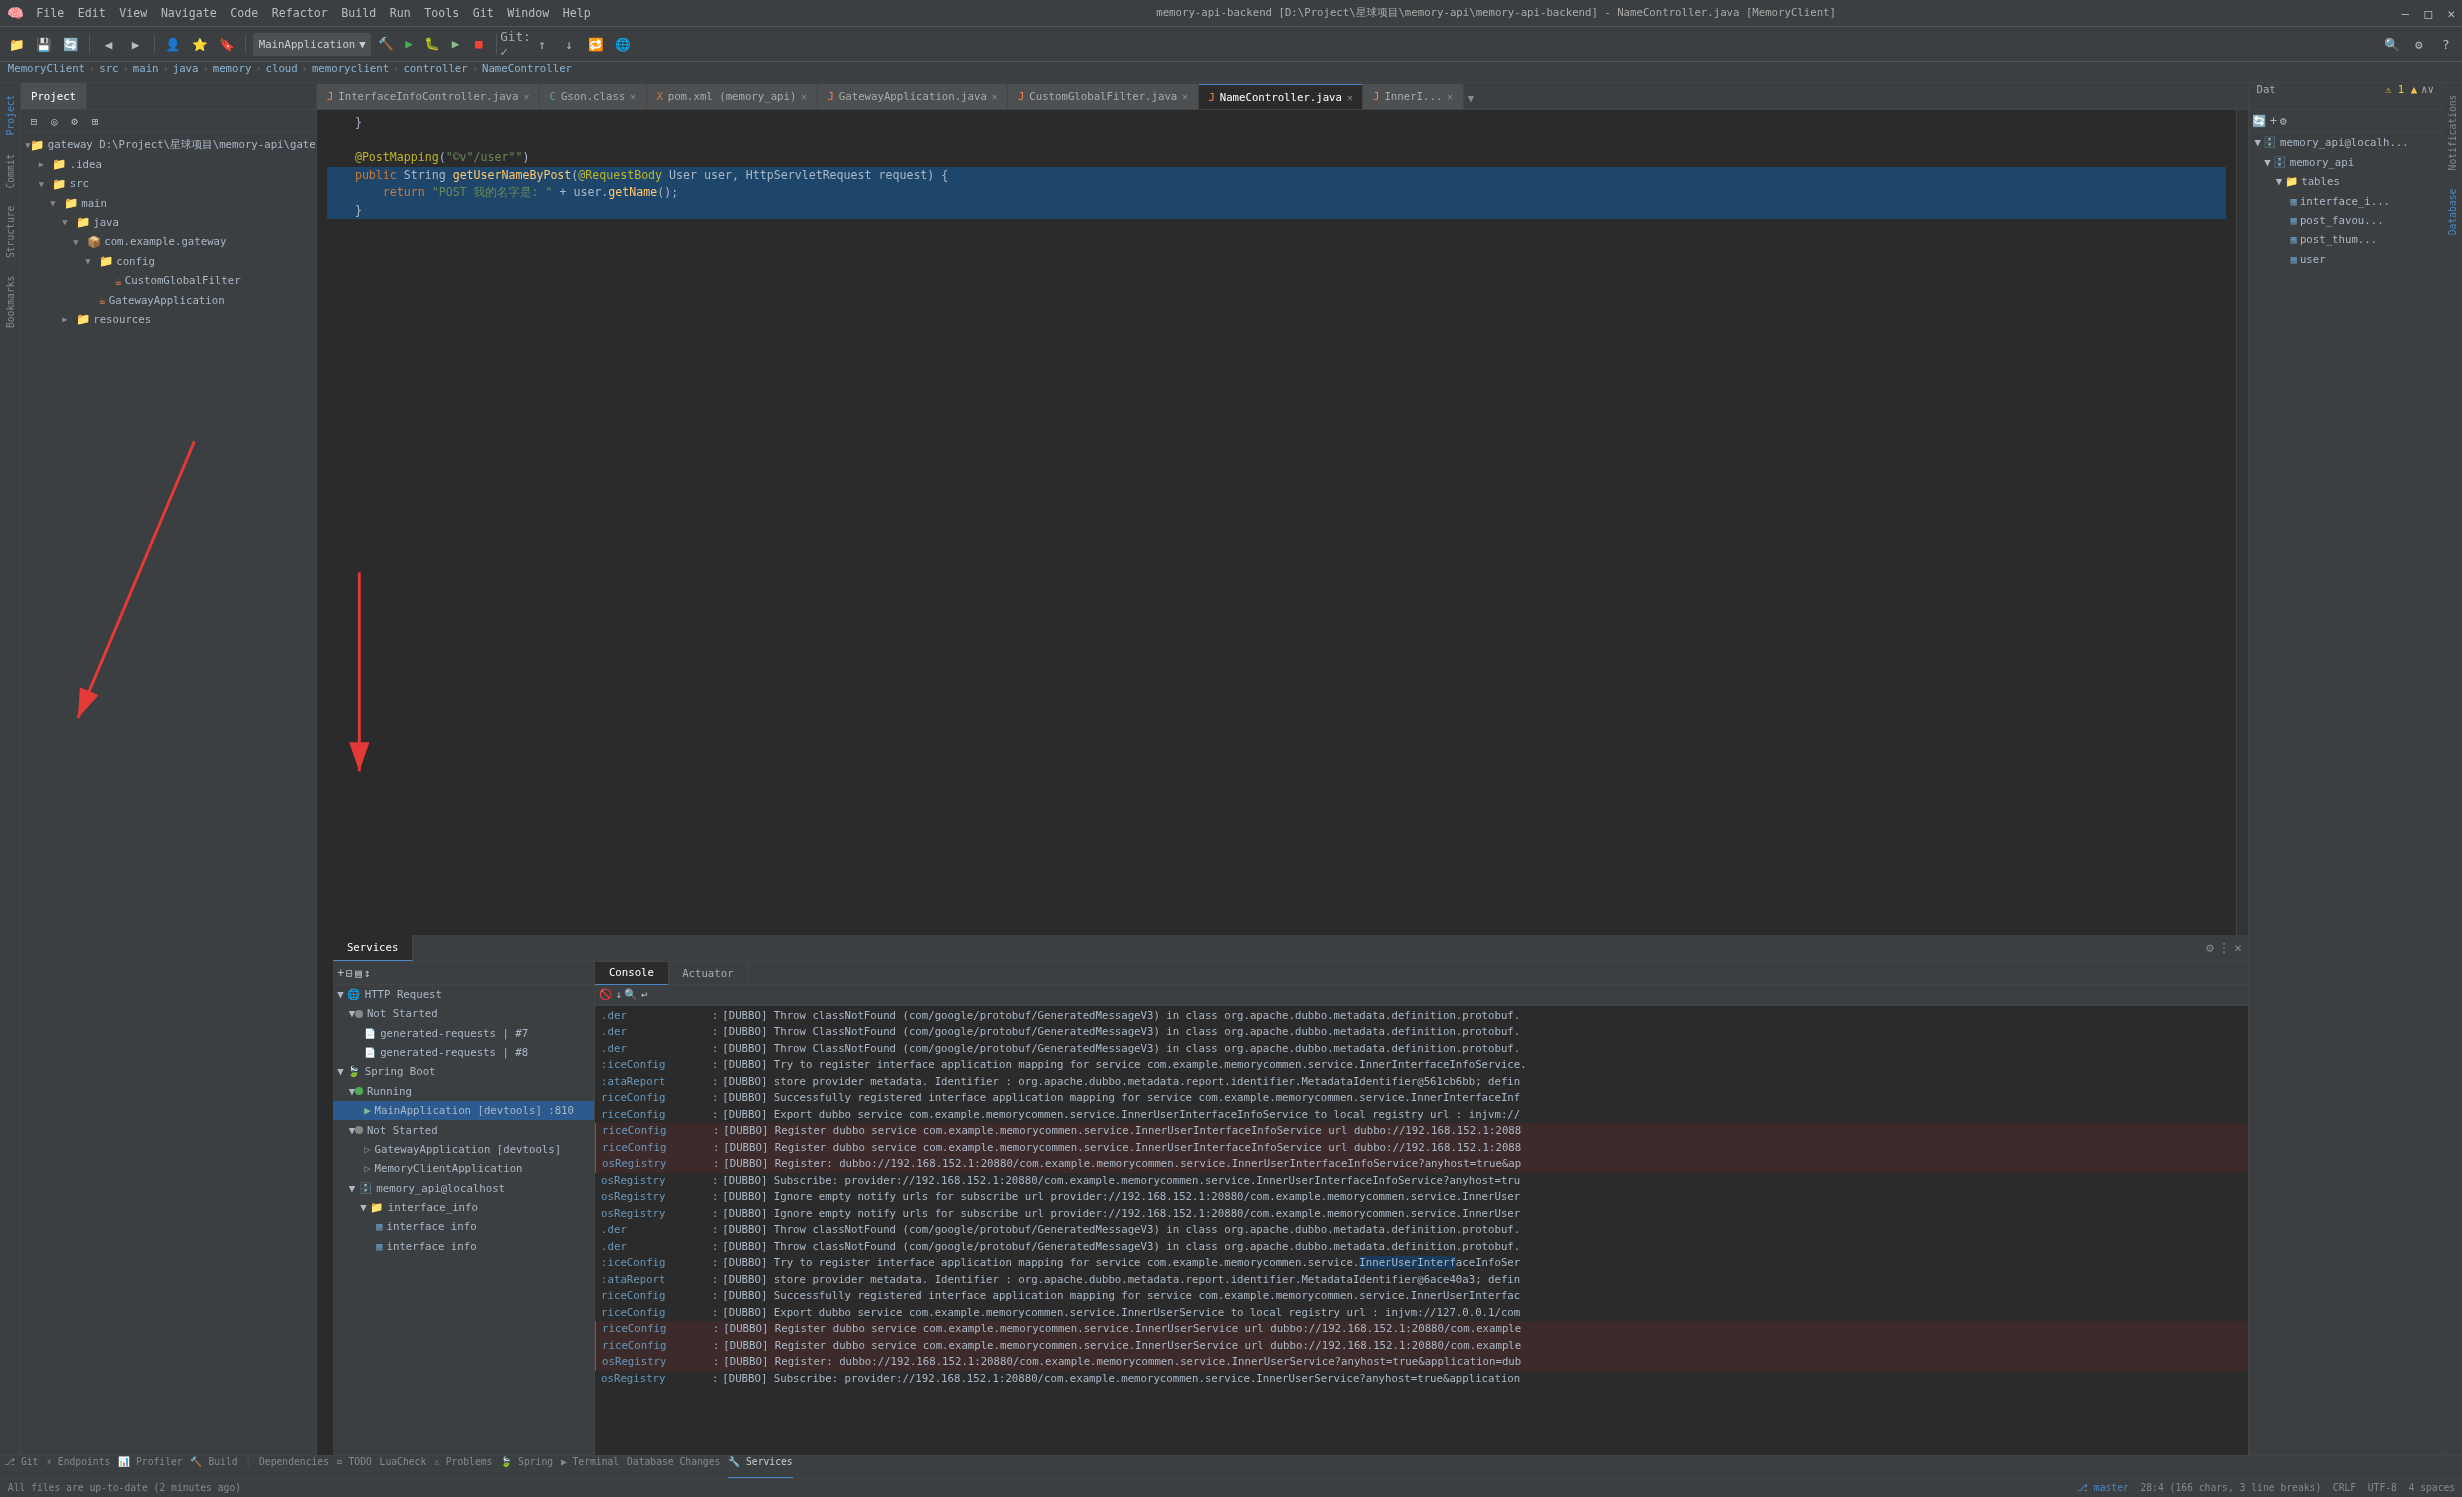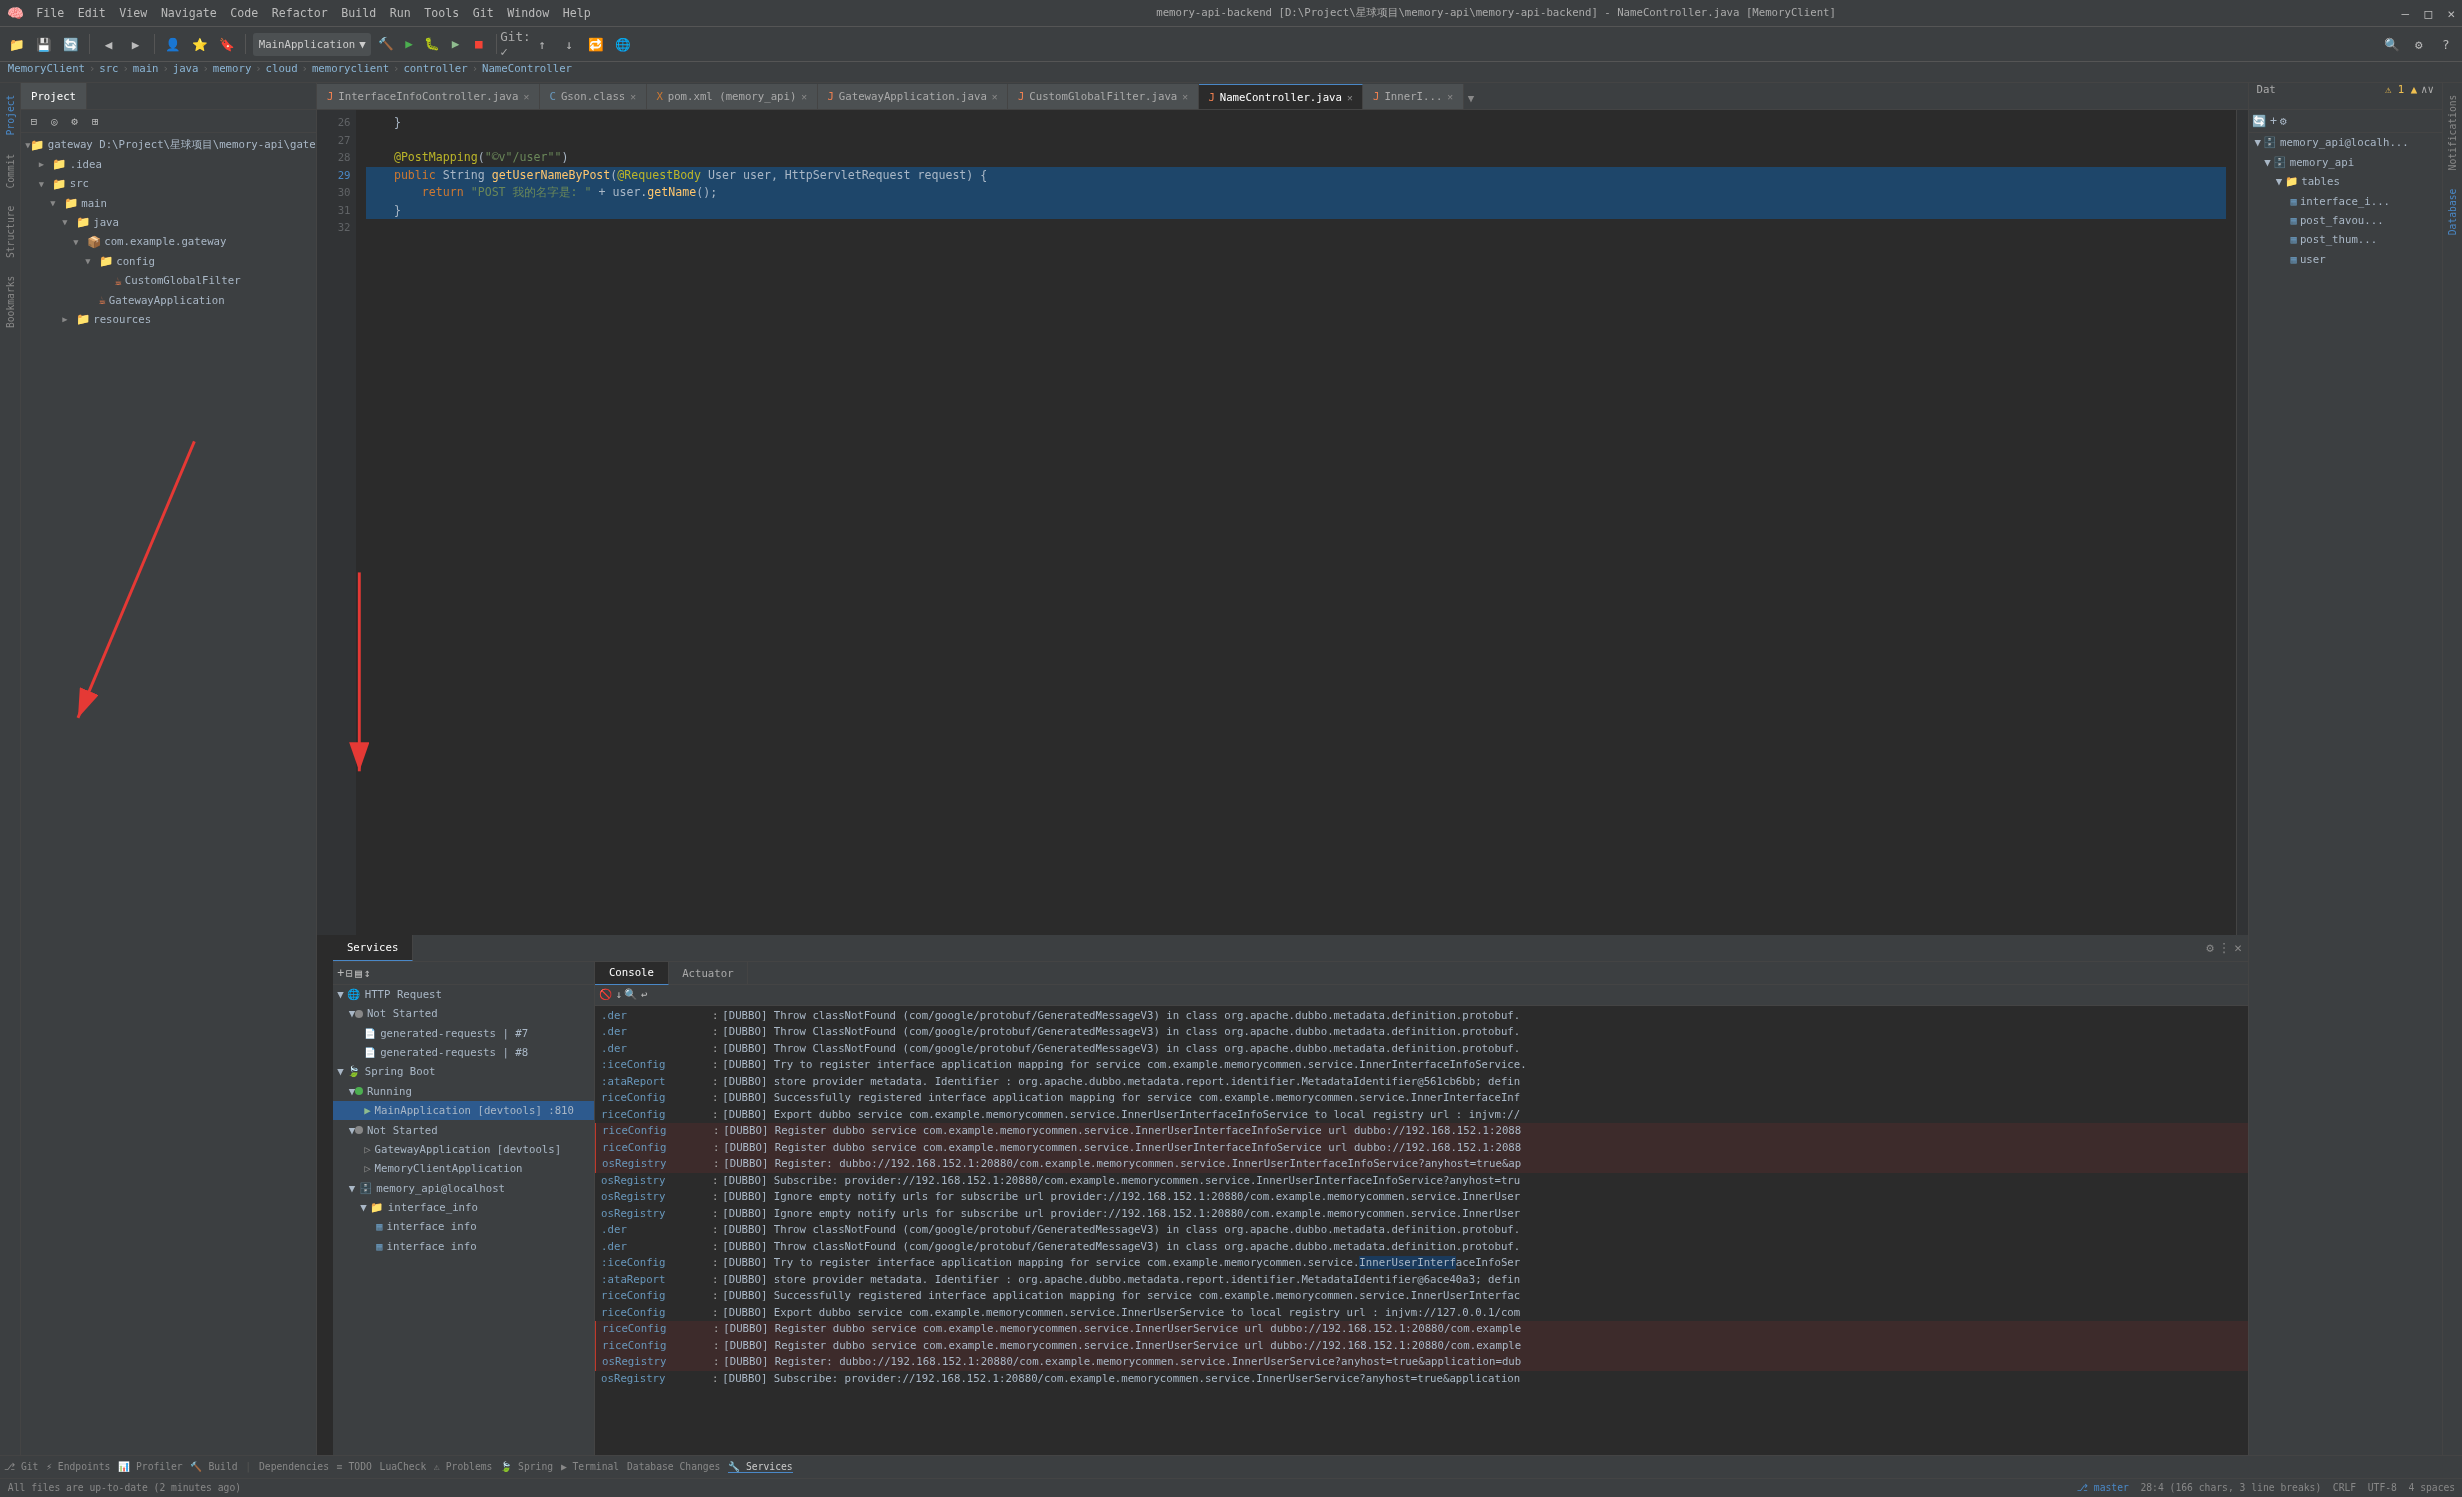--- a/index.html
+++ b/index.html
@@ -539,29 +539,20 @@
             </div>
             <div class="editor-tab">
               <span style="color:#f08050;">J</span>
               <span>InnerI...</span>
               <span class="close">✕</span>
             </div>
             <div style="padding: 3.9px 3.9px; font-size:10.7px; color:#888; cursor:pointer; display:flex;align-items:center;">▼</div>
           </div>
 
           <div class="editor-content">
-            <div class="line-numbers">
-              <div>26</div>
-              <div>27</div>
-              <div>28</div>
-              <div style="color:#4a88c7;">29</div>
-              <div>30</div>
-              <div>31</div>
-              <div>32</div>
-            </div>
             <div class="code-area">
               <div class="code-line">&nbsp;&nbsp;&nbsp;&nbsp;<span style="color:#a9b7c6;">}</span></div>
               <div class="code-line">&nbsp;</div>
               <div class="code-line">&nbsp;&nbsp;&nbsp;&nbsp;<span class="ann">@PostMapping</span>(<span class="str">"©v"/user""</span>)</div>
               <div class="code-line highlight-line">&nbsp;&nbsp;&nbsp;&nbsp;<span class="kw">public</span> <span class="type">String</span> <span class="fn">getUserNameByPost</span>(<span class="ann">@RequestBody</span> <span class="type">User</span> user, <span class="type">HttpServletRequest</span> request) {</div>
               <div class="code-line highlight-line">&nbsp;&nbsp;&nbsp;&nbsp;&nbsp;&nbsp;&nbsp;&nbsp;<span class="kw">return</span> <span class="str">"POST 我的名字是: "</span> + user.<span class="fn">getName</span>();</div>
               <div class="code-line highlight-line">&nbsp;&nbsp;&nbsp;&nbsp;<span style="color:#a9b7c6;">}</span></div>
               <div class="code-line">&nbsp;</div>
             </div>
             <div style="width:11.6px; background:#313335; border-left:1px solid #444;"></div>
@@ -876,21 +867,21 @@
   <div class="status-bar">
     <span>All files are up-to-date (2 minutes ago)</span>
     <span style="flex:1;"></span>
     <span class="status-item status-git">⎇ master</span>
     <span class="status-item">28:4 (166 chars, 3 line breaks)</span>
     <span class="status-item">CRLF</span>
     <span class="status-item">UTF-8</span>
     <span class="status-item">4 spaces</span>
   </div>
 
-  <div style="position:absolute; bottom:19.4px; left:0; right:0; height:23px; background:#3c3f41; display:flex; align-items:center; padding:0 3.9px; gap:7.8px; border-top:1px solid #444; font-size:9.7px;">
+  <div style="position:absolute; bottom:19.4px; left:0; right:0; height:23px; background:#3c3f41; display:flex; padding:0 3.9px; gap:7.8px; border-top:1px solid #444; font-size:9.7px;">
     <span style="cursor:pointer;color:#888;">⎇ Git</span>
     <span style="cursor:pointer;color:#888;">⚡ Endpoints</span>
     <span style="cursor:pointer;color:#888;">📊 Profiler</span>
     <span style="cursor:pointer;color:#888;">🔨 Build</span>
     <span style="color:#555;">|</span>
     <span style="cursor:pointer;color:#888;">Dependencies</span>
     <span style="cursor:pointer;color:#888;">≡ TODO</span>
     <span style="cursor:pointer;color:#888;">LuaCheck</span>
     <span style="cursor:pointer;color:#888;">⚠ Problems</span>
     <span style="cursor:pointer;color:#888;">🍃 Spring</span>

